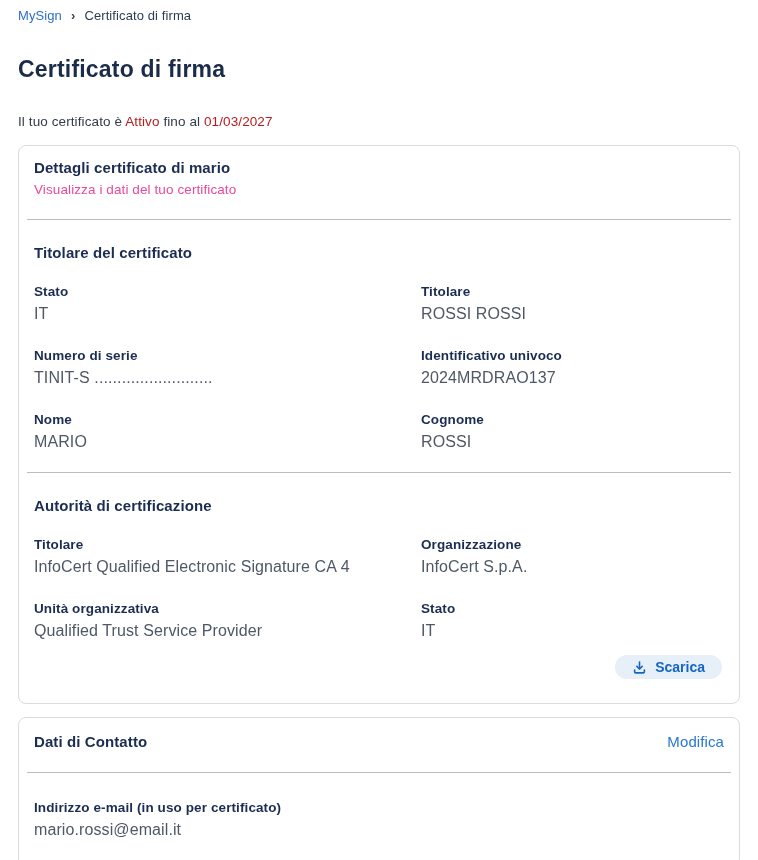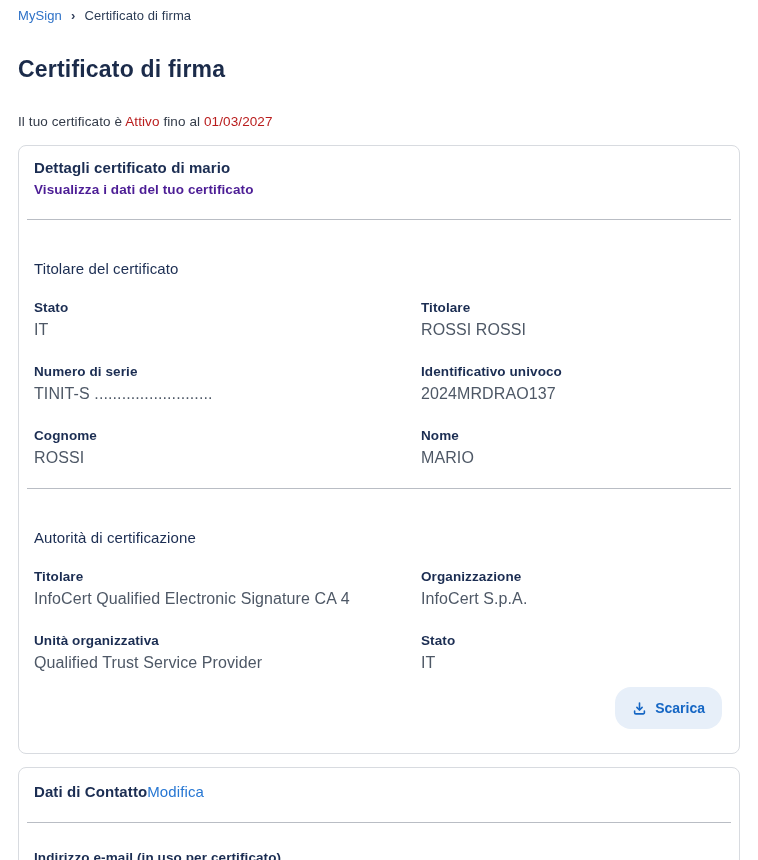--- a/index.html
+++ b/index.html
@@ -30,44 +30,44 @@
   .status b { font-weight: 400; color: #b91c1c; }
 
   
   .card {
     border: 1px solid #d8dbe0; border-radius: 8px; background: #fff;
   }
   .card-head { padding: 13px 15px 0; }
   .card-head h2, .card-head-row h2 {
     margin: 0; font-size: 15px; font-weight: 700; color: #1b2d52;
   }
-  .card-subtitle { margin: 6px 0 0; font-size: 13.5px; font-weight: 700; color: #4c1d95; }
+  .card-subtitle { margin: 6px 0 0; font-size: 13.5px; font-weight: 400; color: #ec4899; }
   hr.divider { border: none; border-top: 1px solid #b9bdc4; margin: 22px 8px 0; }
 
   .section { padding: 24px 15px 0; }
-  .section h3 { margin: 16px 0 22px; font-size: 15px; font-weight: 400; color: #1b2d52; }
+  .section h3 { margin: 0 0 22px; font-size: 15px; font-weight: 700; color: #1b2d52; }
   .field-grid { display: grid; grid-template-columns: 362px 1fr; row-gap: 23px; gap: 25px; }
   .field-label { font-size: 13.5px; font-weight: 700; color: #1b2d52; line-height: 17px; }
   .field-value { font-size: 16px; color: #4e5866; margin-top: 5px; line-height: 17px; }
 
   .actions { display: flex; justify-content: flex-end; padding: 16px 17px 24px; }
   .btn-download {
     display: inline-flex; align-items: center; gap: 8px;
     background: #e7eff9; color: #1566c4;
     border: none; border-radius: 16px;
-    padding: 7px 17px; height: 42px;
+    padding: 7px 17px; height: 24px;
     font-family: "Liberation Sans", sans-serif;
     font-size: 14px; font-weight: 700; cursor: pointer;
   }
   .btn-download svg { display: block; }
 
   
   .card--contact { margin-top: 13px; }
   .card-head-row {
-    display: flex; justify-content: flex-start; align-items: center;
+    display: flex; justify-content: space-between; align-items: center;
     padding: 15px 15px 0;
   }
   .edit-link { color: #2777d3; font-size: 15px; font-weight: 500; text-decoration: none; cursor: pointer; }
   .contact-field { padding: 26px 15px 28px; }
 </style>
 </head>
 <body>
 
 <div class="page">
 
@@ -101,26 +101,26 @@
         </div>
         <div class="field">
           <div class="field-label">Numero di serie</div>
           <div class="field-value">TINIT-S ..........................</div>
         </div>
         <div class="field">
           <div class="field-label">Identificativo univoco</div>
           <div class="field-value">2024MRDRAO137</div>
         </div>
         <div class="field">
+          <div class="field-label">Nome</div>
+          <div class="field-value">MARIO</div>
+        </div>
+        <div class="field">
           <div class="field-label">Cognome</div>
           <div class="field-value">ROSSI</div>
-        </div>
-        <div class="field">
-          <div class="field-label">Nome</div>
-          <div class="field-value">MARIO</div>
         </div>
       </div>
     </div>
 
     <hr class="divider">
 
     <div class="section">
       <h3>Autorità di certificazione</h3>
       <div class="field-grid">
         <div class="field">

